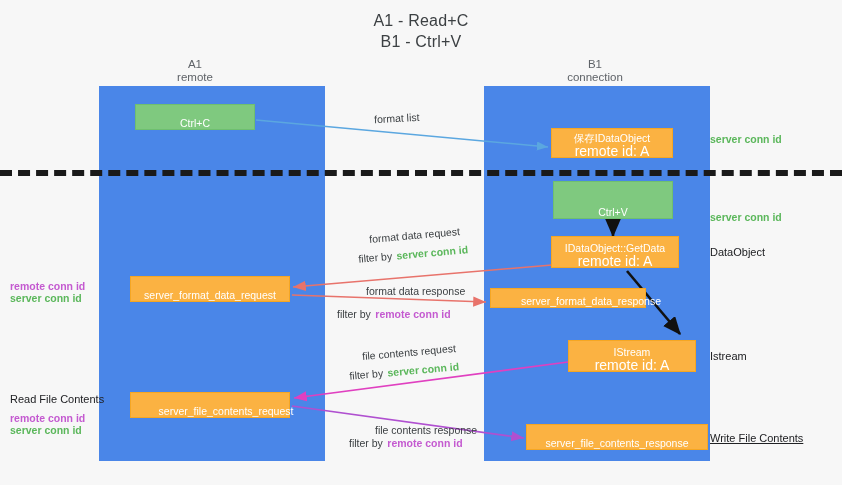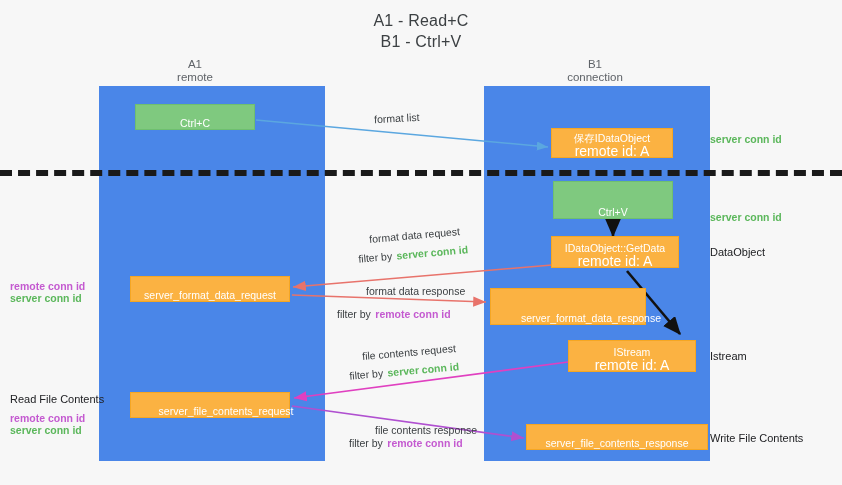--- a/index.html
+++ b/index.html
@@ -157,21 +157,21 @@
 
   <div class="abs box orange" style="left:551px; top:236px; width:128px; height:32px;">
     <div>IDataObject::GetData</div>
     <div class="l2">remote id: A</div>
   </div>
 
   <div class="abs box orange" style="left:130px; top:276px; width:160px; height:26px;">
     <div>server_format_data_request</div>
   </div>
 
-  <div class="abs box orange" style="left:490px; top:288px; width:156px; height:37px;padding-left:46px;">
+  <div class="abs box orange" style="left:490px; top:288px; width:156px; height:20px;padding-left:46px;">
     <div>server_format_data_response</div>
   </div>
 
   <div class="abs box orange" style="left:568px; top:340px; width:128px; height:32px;">
     <div>IStream</div>
     <div class="l2">remote id: A</div>
   </div>
 
   <div class="abs box orange" style="left:130px; top:392px; width:160px; height:26px;padding-left:32px;">
     <div>server_file_contents_request</div>
@@ -204,21 +204,21 @@
   <div class="abs lbl" style="left:375px; top:409px;margin-top:14px;">file contents response</div>
   <div class="abs" style="left:349px; top:433px; white-space:nowrap;">
     <span class="lbl">filter by</span>
     <span class="lbl purple-t">remote conn id</span>
   </div>
 
   <div class="abs lbl green-t" style="left:710px; top:132px;">server conn id</div>
   <div class="abs lbl green-t" style="left:710px; top:210px;">server conn id</div>
   <div class="abs lbl right-note" style="left:710px; top:245px;">DataObject</div>
   <div class="abs lbl right-note" style="left:710px; top:349px;">Istream</div>
-  <div class="abs lbl right-note" style="left:710px; top:431px;">Write File Contents</div>
+  <div class="abs lbl right-note" style="left:710px; top:431px;text-decoration:underline;">Write File Contents</div>
 
   <div class="abs lbl purple-t" style="left:10px; top:279px;">remote conn id</div>
   <div class="abs lbl green-t" style="left:10px; top:291px;">server conn id</div>
 
   <div class="abs lbl right-note" style="left:10px; top:392px;">Read File Contents</div>
   <div class="abs lbl purple-t" style="left:10px; top:411px;">remote conn id</div>
   <div class="abs lbl green-t" style="left:10px; top:423px;">server conn id</div>
 
 </div>
 

